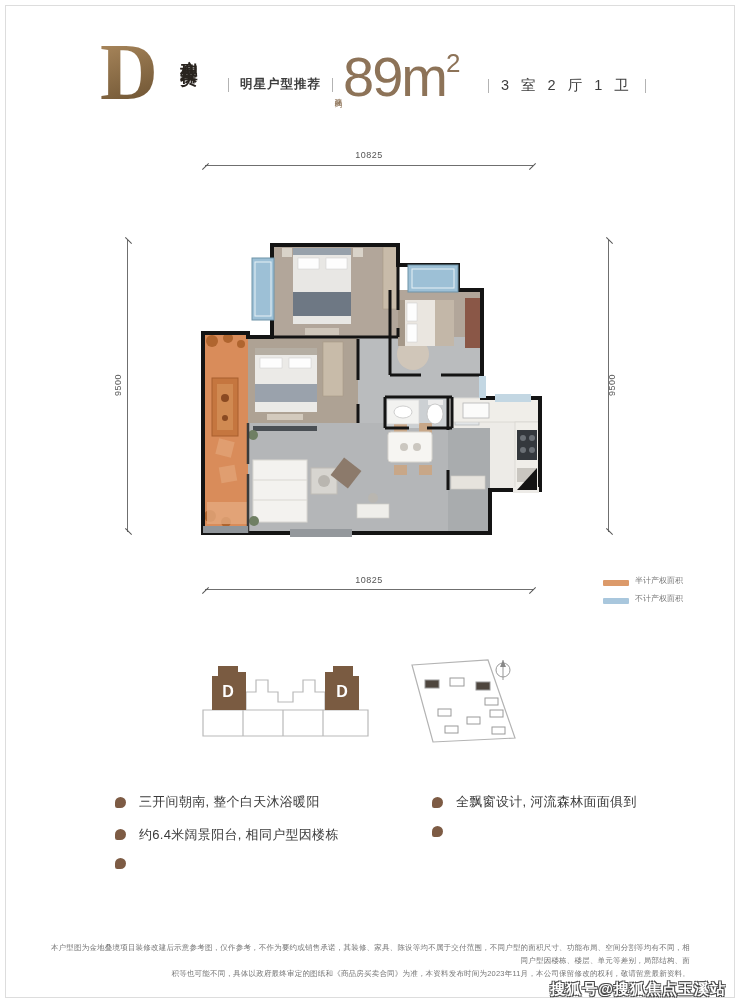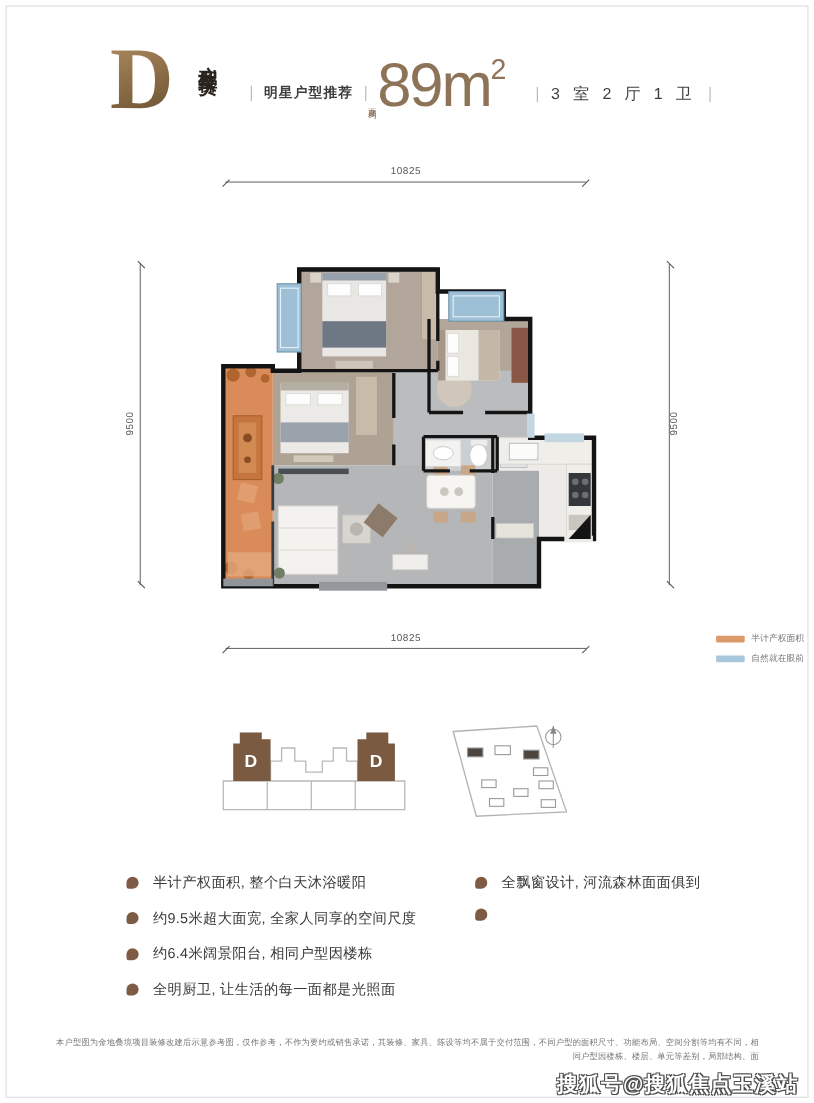--- a/index.html
+++ b/index.html
@@ -32,34 +32,34 @@
   .dim-h:before{left:0;} .dim-h:after{right:0;}
   .dim-v{border-left:1px solid #6f6f6f;width:0;}
   .dim-v:before,.dim-v:after{content:"";position:absolute;left:-4.5px;height:1px;width:9px;
     background:#555;transform:rotate(45deg);}
   .dim-v:before{top:0;} .dim-v:after{bottom:0;}
   .dim-label{font-size:9px;color:#555;text-align:center;letter-spacing:.5px;}
   .rot{transform:rotate(-90deg);transform-origin:center;}
 
   
   .legend{left:603px;top:575px;display:flex;flex-direction:column;gap:7px;}
-  .legend-row{display:flex;align-items:center;gap:6px;margin-left:48px;}
+  .legend-row{display:flex;align-items:flex-end;gap:6px;}
   .legend-swatch{width:26px;height:6px;border-radius:1px;}
   .legend-label{font-size:8px;color:#777;}
 
   
   .feature-list{display:flex;flex-direction:column;gap:14.5px;}
   .feature-item{display:flex;align-items:center;gap:13px;}
   .bullet{width:11px;height:11px;border-radius:50% 50% 50% 20%;background:#7d5b44;flex:0 0 auto;}
   .feature-text{font-size:13px;color:#3a3a3a;letter-spacing:.3px;}
 
   
   .disclaimer{left:50px;top:941px;width:640px;text-align:right;font-size:7.5px;
     color:#767676;line-height:1.75;letter-spacing:.2px;}
-  .watermark{right:14px;bottom:4px;font-size:19px;font-weight:bold;color:#fff;letter-spacing:1px;
+  .watermark{right:14px;bottom:4px;font-size:15px;font-weight:bold;color:#fff;letter-spacing:1px;
     text-shadow:-1px -1px 0 #4b4b4b,1px -1px 0 #4b4b4b,-1px 1px 0 #4b4b4b,1px 1px 0 #4b4b4b;}
 </style>
 </head>
 <body>
 
 <div class="abs frame"></div>
 
 <div class="abs d-letter">D</div>
 <div class="abs type-title">户型臻赏</div>
 
@@ -225,21 +225,21 @@
   </g>
 </svg>
 
 <div class="abs legend">
   <div class="legend-row">
     <span class="legend-swatch" style="background: rgb(220, 154, 106);"></span>
     <span class="legend-label">半计产权面积</span>
   </div>
   <div class="legend-row">
     <span class="legend-swatch" style="background: rgb(169, 199, 221);"></span>
-    <span class="legend-label">自然就在眼前</span>
+    <span class="legend-label">不计产权面积</span>
   </div>
 </div>
 
 <svg class="abs" style="left:198px;top:648px;" width="175" height="95" viewBox="0 0 175 95">
   <g fill="none" stroke="#b9b9b9" stroke-width="1.2">
     <path d="M5,88 V62 H170 V88 Z"></path>
     <path d="M45,62 V88 M85,62 V88 M125,62 V88"></path>
     <path d="M48,62 V44 H58 V32 H70 V44 H80 V54 H95 V44 H105 V32 H117 V44 H127 V62"></path>
   </g>
   <g>
@@ -266,43 +266,39 @@
     <rect x="65" y="75" width="13" height="7"></rect>
     <rect x="88" y="68" width="13" height="7"></rect>
     <rect x="43" y="84" width="13" height="7"></rect>
     <rect x="90" y="85" width="13" height="7"></rect>
   </g>
 </svg>
 
 <div class="abs feature-list" style="left:115px;top:793px;">
   <div class="feature-item">
     <span class="bullet"></span>
-    <span class="feature-text">半计产权面积, 整个白天沐浴暖阳</span>
-  </div>
-  <div class="feature-item">
-    <span class="bullet"></span>
-    <span class="feature-text">约9.5米超大面宽, 全家人同享的空间尺度</span>
+    <span class="feature-text">三开间朝南, 整个白天沐浴暖阳</span>
   </div>
   <div class="feature-item">
     <span class="bullet"></span>
     <span class="feature-text">约6.4米阔景阳台, 相同户型因楼栋</span>
   </div>
   <div class="feature-item">
     <span class="bullet"></span>
-    <span class="feature-text">全明厨卫, 让生活的每一面都是光照面</span>
   </div>
 </div>
 
 <div class="abs feature-list" style="left:432px;top:793px;">
   <div class="feature-item">
     <span class="bullet"></span>
     <span class="feature-text">全飘窗设计, 河流森林面面俱到</span>
   </div>
   <div class="feature-item">
     <span class="bullet"></span>
   </div>
 </div>
 
 <div class="abs disclaimer">
   <div>本户型图为金地叠境项目装修改建后示意参考图，仅作参考，不作为要约或销售承诺，其装修、家具、陈设等均不属于交付范围，不同户型的面积尺寸、功能布局、空间分割等均有不同，相同户型因楼栋、楼层、单元等差别，局部结构、面</div>
+  <div>积等也可能不同，具体以政府最终审定的图纸和《商品房买卖合同》为准，本资料发布时间为2023年11月，本公司保留修改的权利，敬请留意最新资料。</div>
 </div>
 
 <div class="abs watermark">搜狐号@搜狐焦点玉溪站</div>
 
 </body></html>

